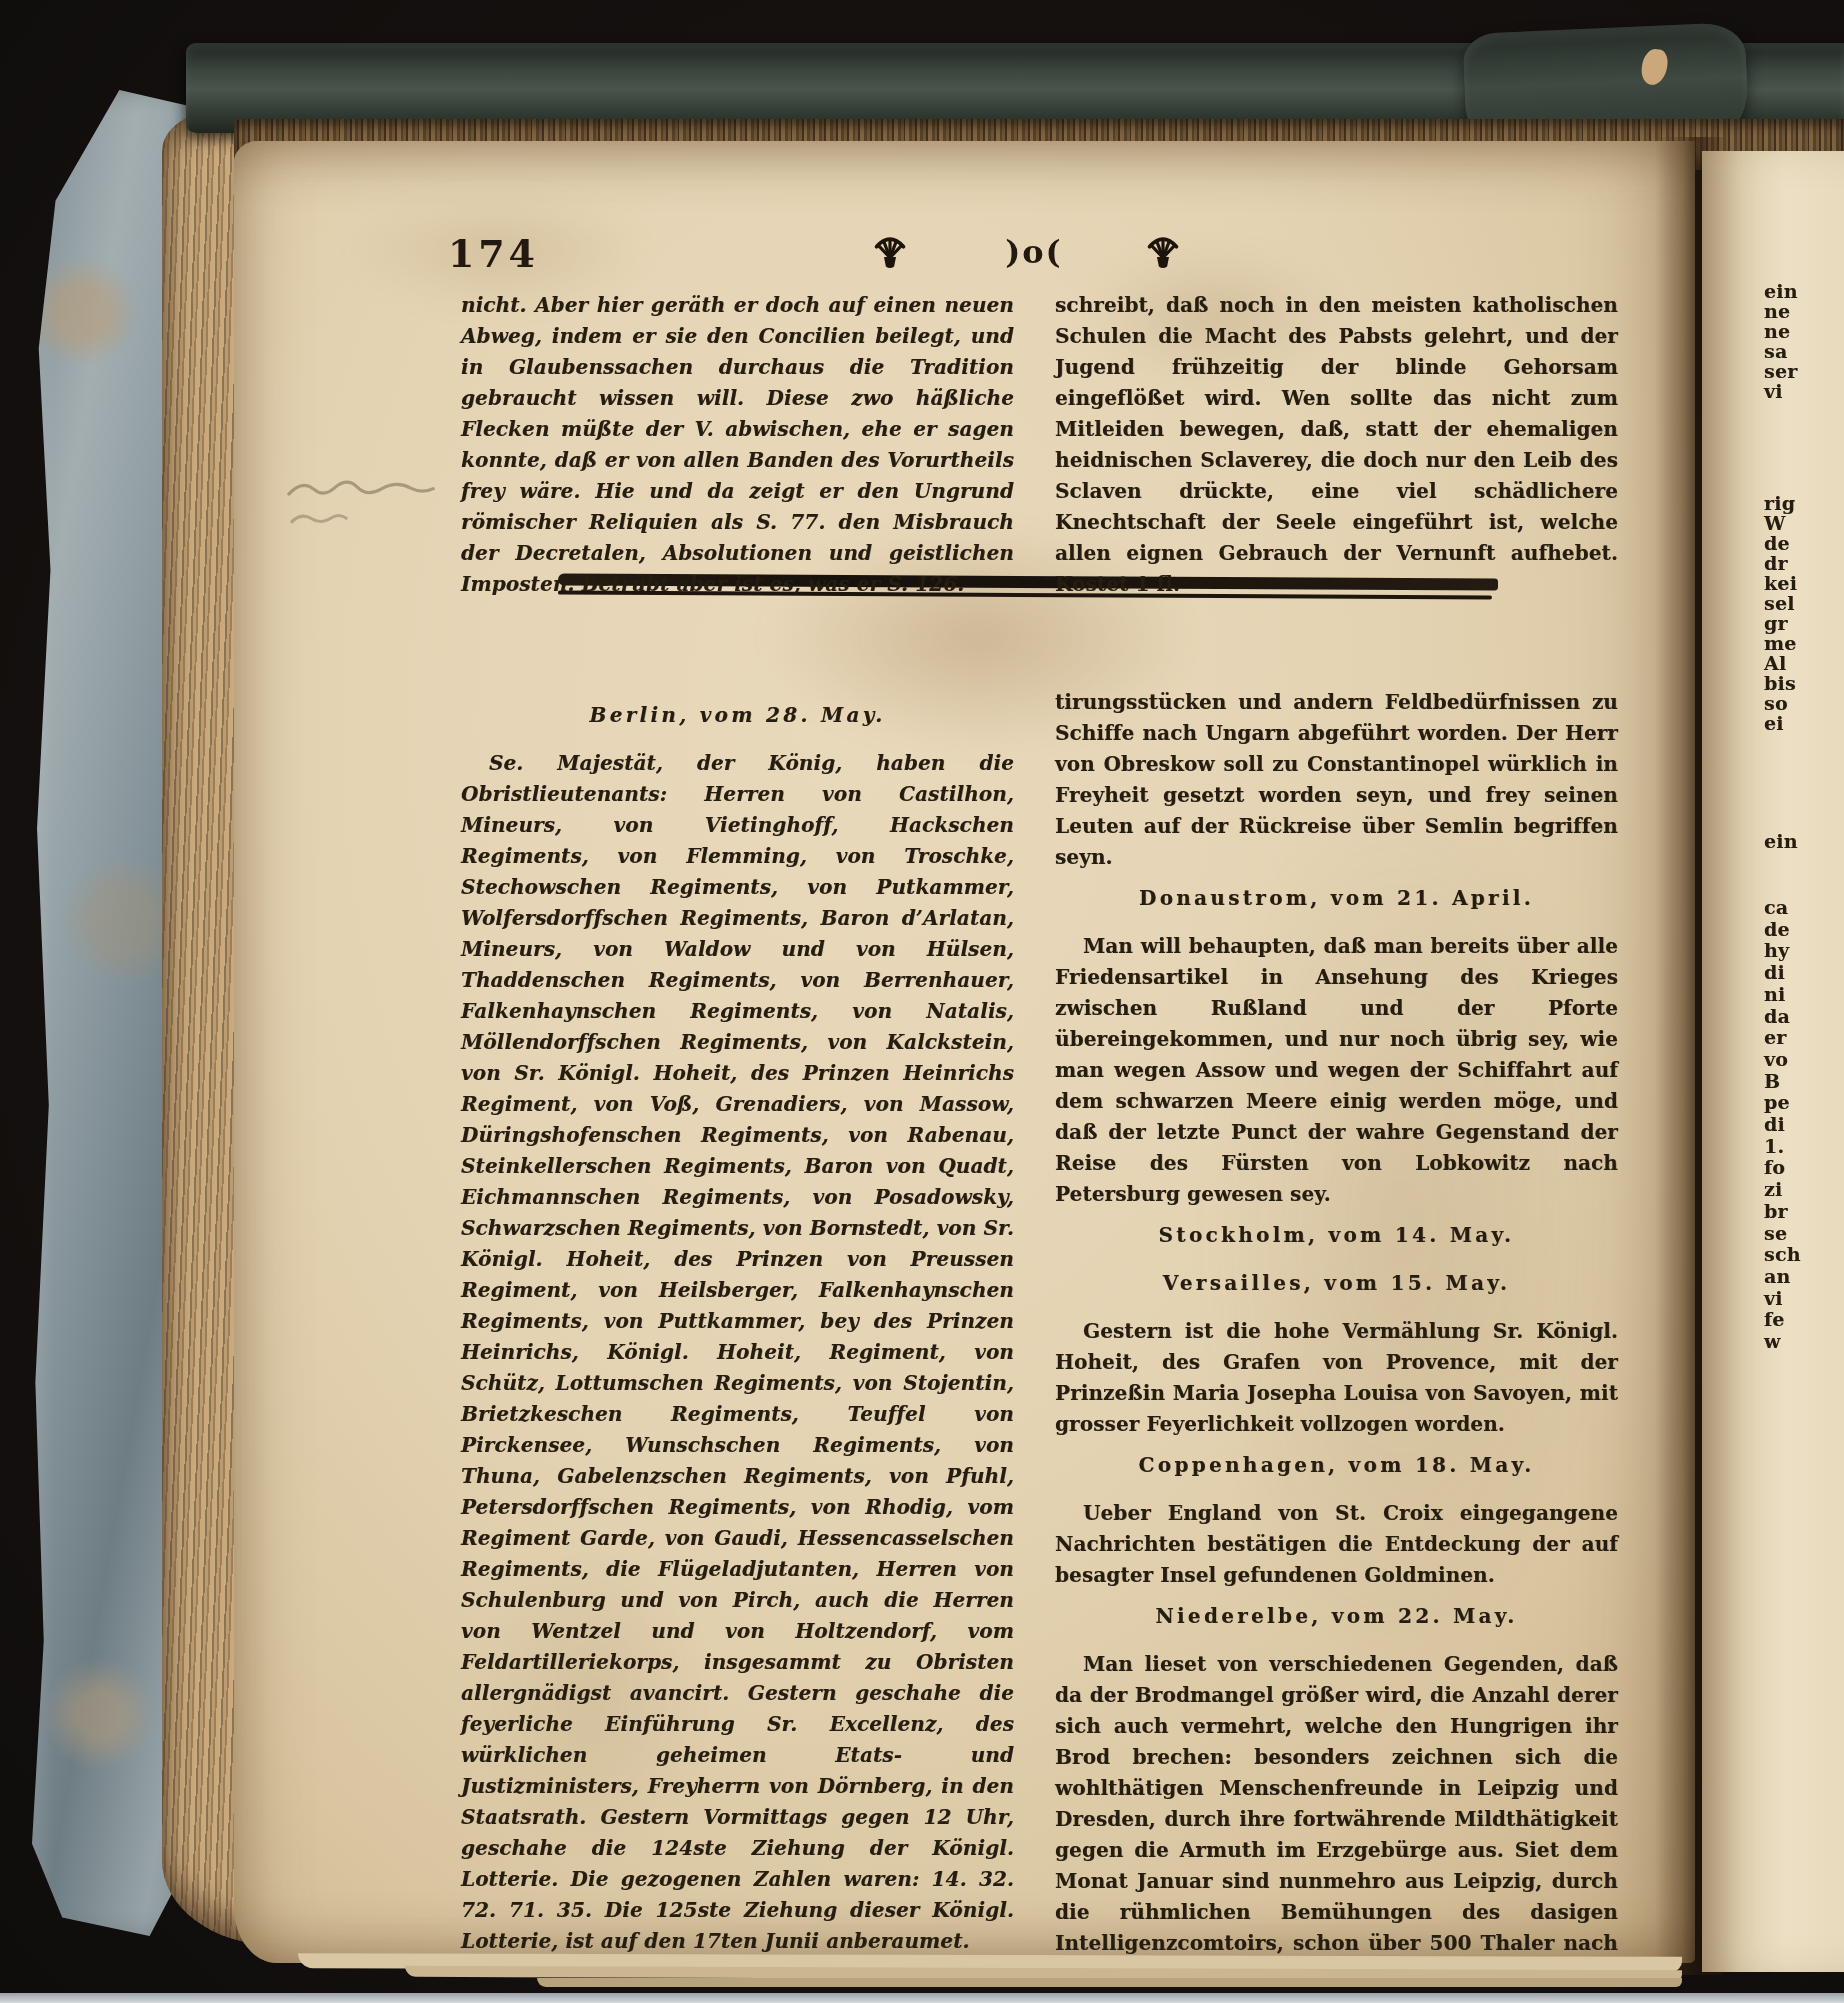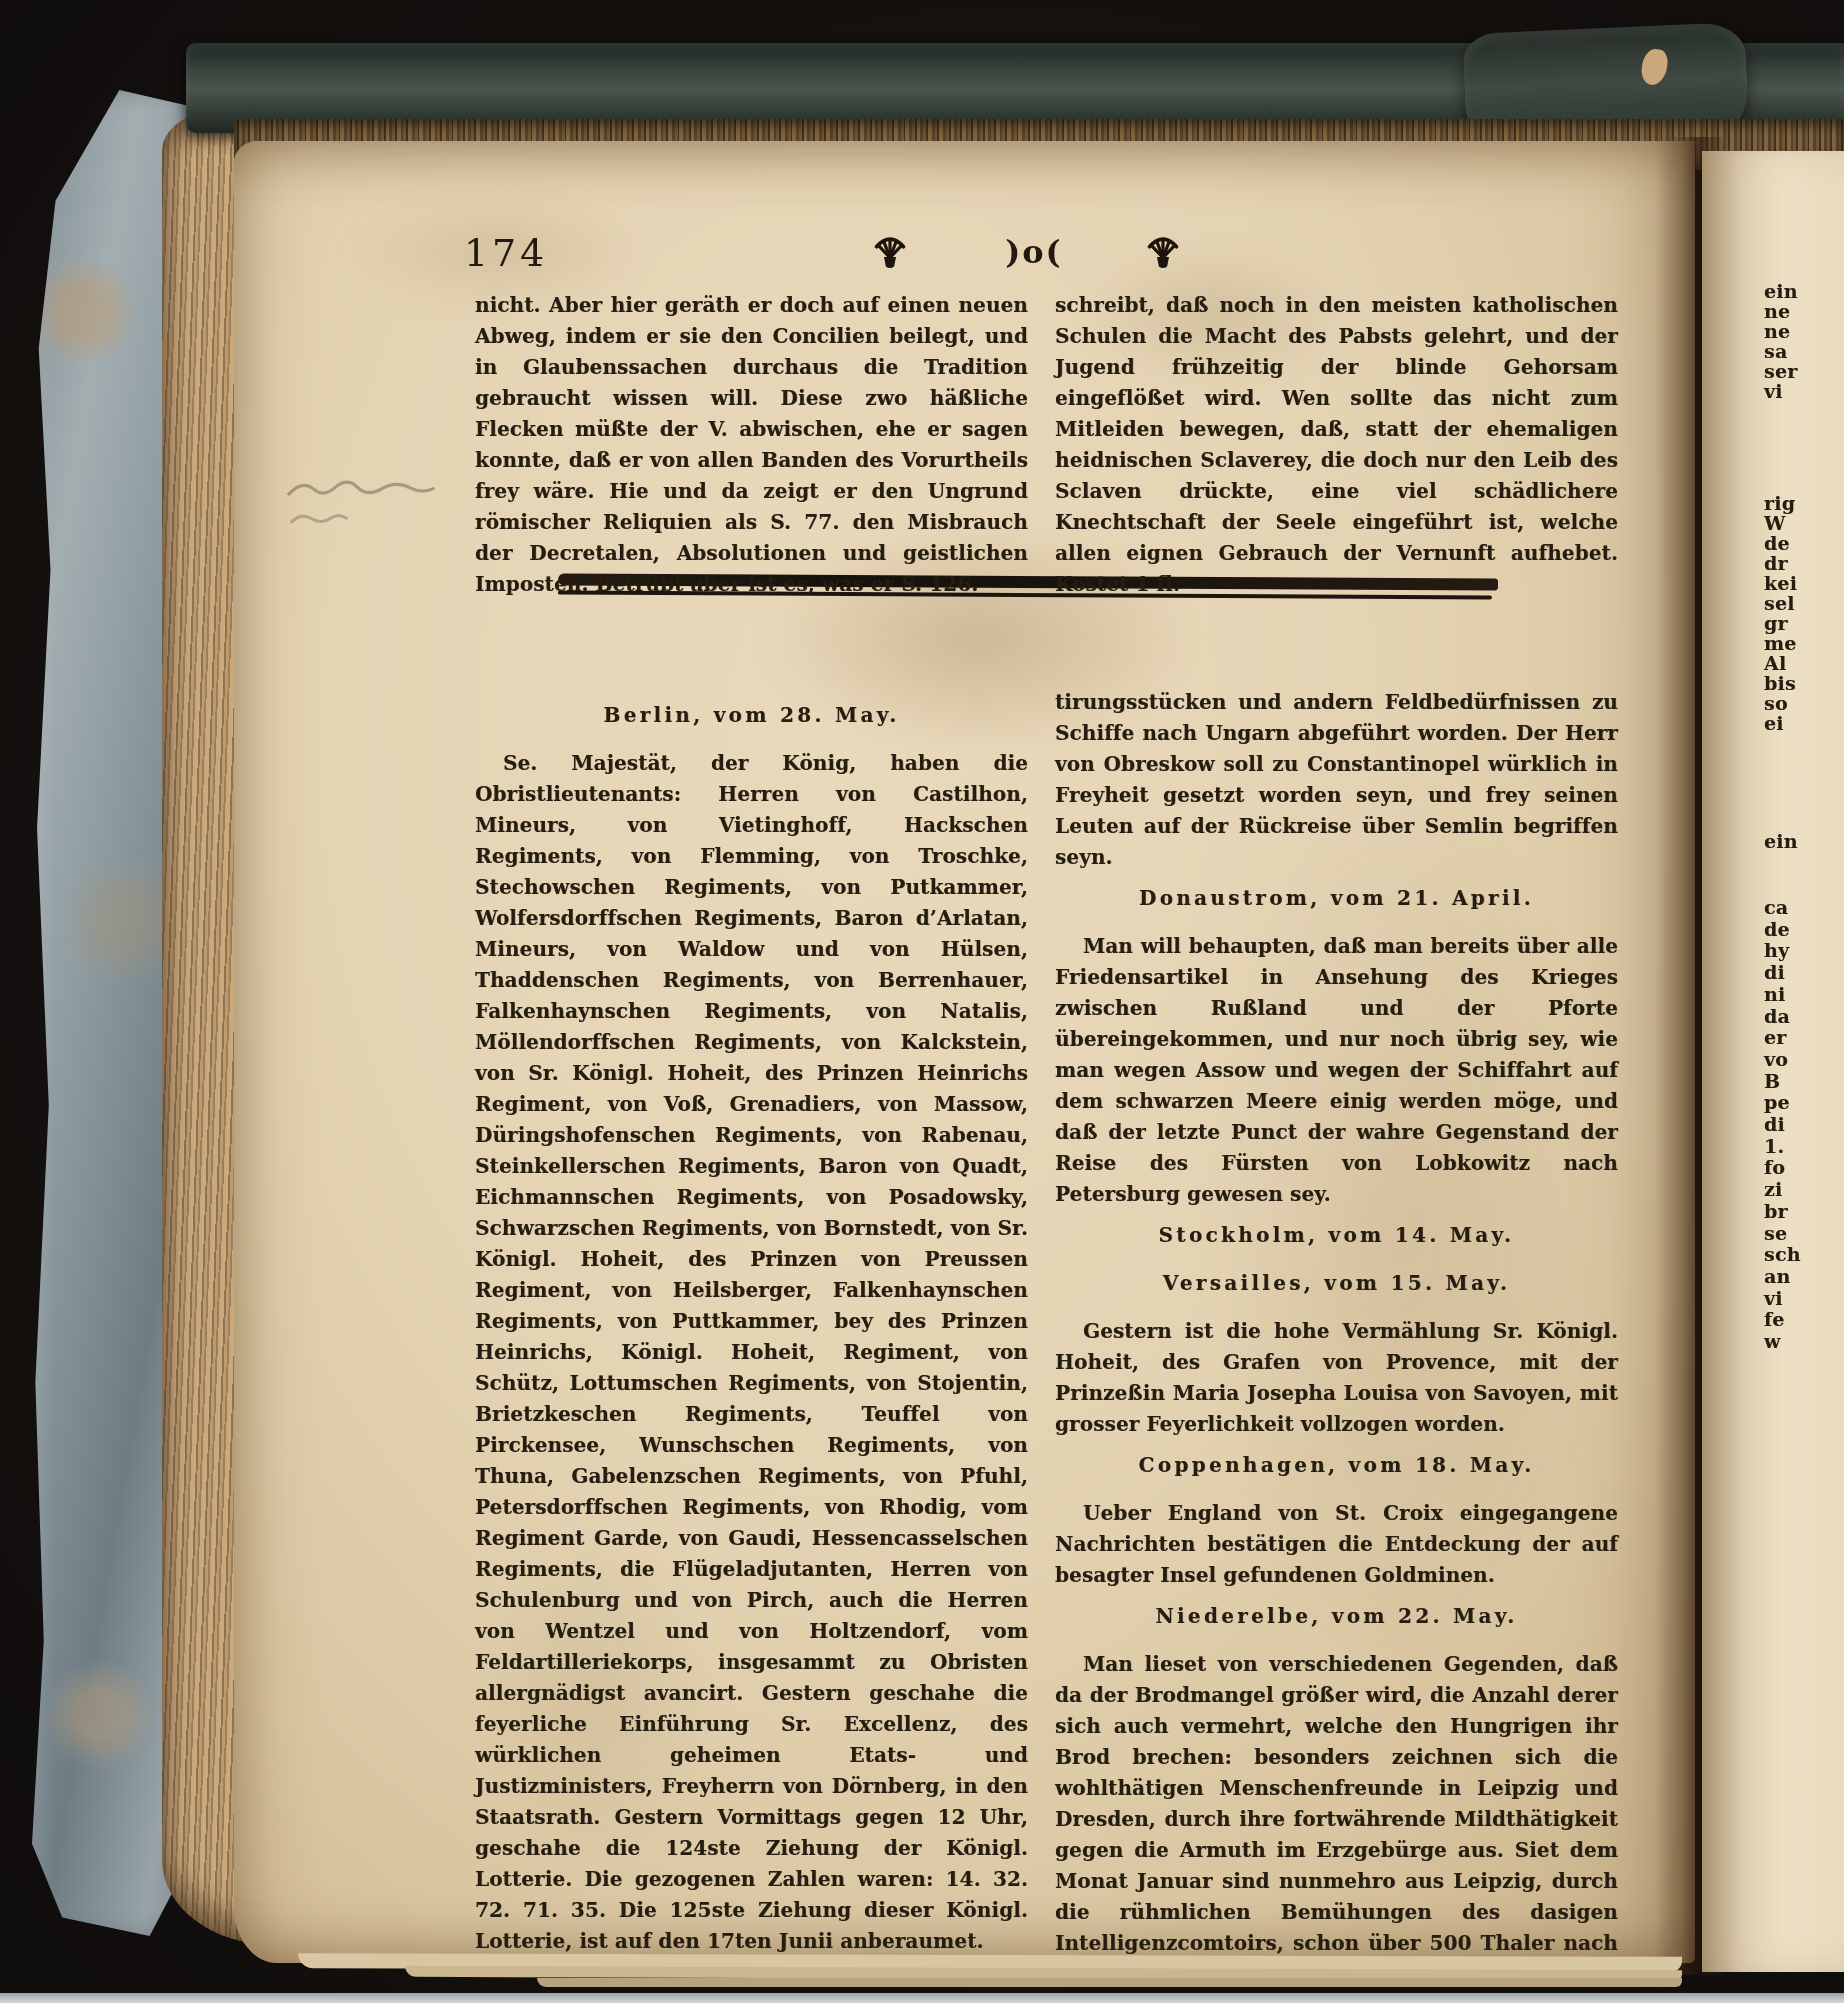--- a/index.html
+++ b/index.html
@@ -56,34 +56,34 @@
                inset 0 -43px 56px -32px rgba(110,80,45,.4);
     color:#241b10;
   }
   .stain{position:absolute;border-radius:50%;filter:blur(13px);pointer-events:none;}
   .stain.s1{left:527px;top:384px;width:433px;height:226px;background:radial-gradient(ellipse,rgba(138,100,56,.28),transparent 70%);}
   .stain.s2{left:113px;top:49px;width:301px;height:122px;background:radial-gradient(ellipse,rgba(150,120,72,.20),transparent 70%);}
   .stain.s3{left:847px;top:104px;width:264px;height:141px;background:radial-gradient(ellipse,rgba(134,100,58,.18),transparent 70%);}
   .stain.s4{left:970px;top:640px;width:395px;height:885px;background:radial-gradient(ellipse,rgba(128,94,54,.12),transparent 72%);}
   .stain.s5{left:245px;top:1394px;width:226px;height:320px;background:radial-gradient(ellipse,rgba(120,90,50,.10),transparent 70%);}
 
-  .pagenum{position:absolute;left:230px;top:90px;font-size:38px;font-weight:normal;letter-spacing:3.8px;color:#221910;}
+  .pagenum{position:absolute;left:214px;top:90px;font-size:38px;font-weight:bold;letter-spacing:3.8px;color:#221910;}
   .shell{position:absolute;width:38px;height:36px;top:94px;}
   .shell.sh1{left:637px;} .shell.sh2{left:910px;}
   .header-mark{position:absolute;left:753px;top:92px;width:94px;text-align:center;font-size:32px;font-weight:bold;letter-spacing:1.9px;color:#221910;}
 
   .marginalia{position:absolute;left:49px;top:316px;width:198px;height:90px;opacity:.55;}
 
   .rule{position:absolute;left:324px;top:435px;width:940px;transform:rotate(.3deg);}
   .rule-thick{height:12.2px;background:linear-gradient(90deg,#241c13,#17110c 30%,#1d150e 70%,#241c13);border-radius:6.6px 3.8px 3.8px 6.6px;}
   .rule-thin{height:3.8px;margin-top:4.7px;width:99.4%;background:#1d150e;border-radius:1.9px;}
 
   .col{position:absolute;top:149px;text-align:justify;font-weight:bold;font-size:20px;line-height:31px;
        letter-spacing:0.1px;color:#261d11;text-shadow:0.4px 0.4px 0 rgba(38,29,17,.45);}
-  .col-left{left:241px;width:553px;}
+  .col-left{left:227px;width:553px;font-style:italic;}
   .col-right{left:821px;width:563px;}
   .para{margin:0;}
   .para.indent{text-indent:28px;}
   .gap-a{height:90px;} 
   .gap-b{height:87px;} 
   .heading{margin:10px 0 17px 0;font-size:20px;font-weight:bold;text-align:center;letter-spacing:3.3px;text-indent:0;}
 
   
   .gutter{position:absolute;left:1655px;top:137px;width:68px;height:1838px;
     background:linear-gradient(90deg,rgba(60,38,18,0) 0%,rgba(74,48,24,.38) 40%,rgba(38,23,10,.62) 62%,rgba(60,40,20,.18) 100%);}

